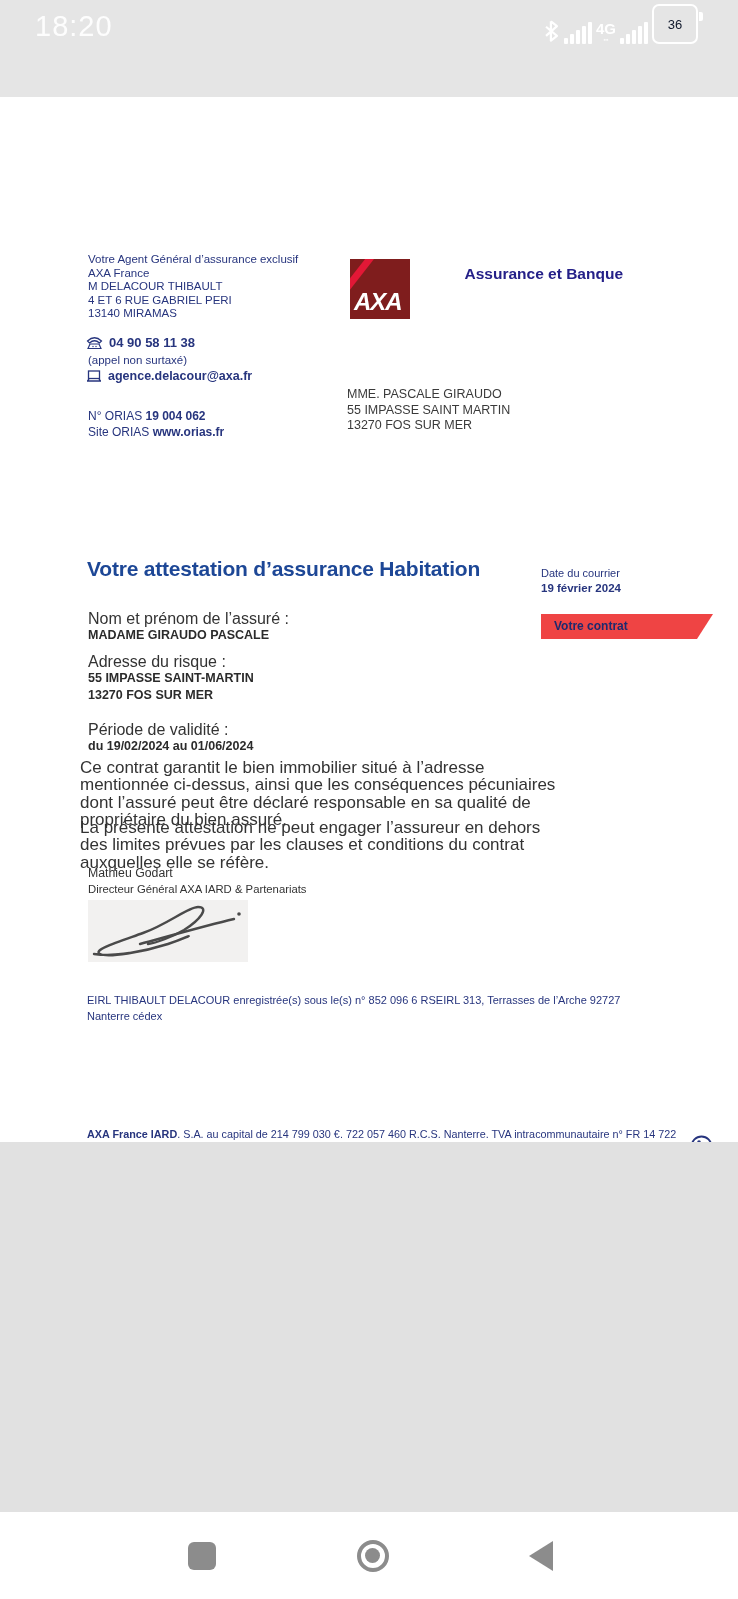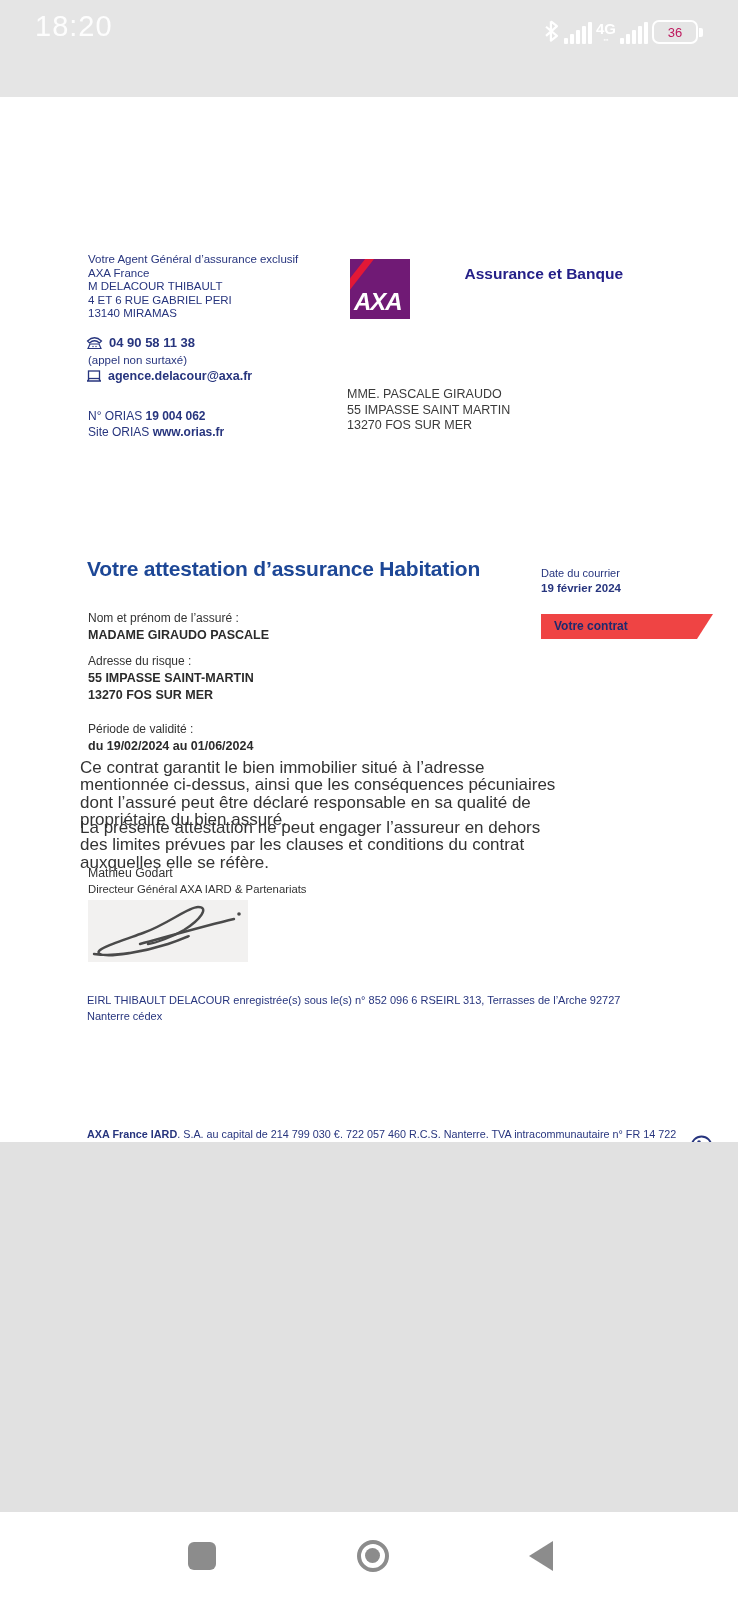--- a/index.html
+++ b/index.html
@@ -9,51 +9,51 @@
 
   
   .status-bar { position:absolute; left:0; top:0; width:738px; height:97px; background:#e5e5e5; }
   .status-time { position:absolute; left:35px; top:10px; font-size:29px; color:#fdfdfd; letter-spacing:1px; }
   .status-icons { position:absolute; right:40px; top:12px; height:32px; display:flex; align-items:flex-end; gap:4px; }
   .sig-bars { display:flex; align-items:flex-end; gap:2px; height:22px; }
   .sig-bars i { display:block; width:4px; background:#fff; border-radius:1px; }
   .net-type { display:flex; flex-direction:column; align-items:center; color:#fff; }
   .net-type .lbl { font-size:15px; line-height:14px; font-weight:bold; }
   .net-type .sub { font-size:7px; line-height:8px; opacity:.8; }
-  .battery { position:relative; width:46px; height:24px; border:2.5px solid #fff; border-radius:7px; display:flex; align-items:center; justify-content:center; color:#be185d; font-size:13px; }
+  .battery { position:relative; width:46px; height:40px; border:2.5px solid #fff; border-radius:7px; display:flex; align-items:center; justify-content:center; color:#0f172a; font-size:13px; }
   .battery::after { content:""; position:absolute; right:-7px; top:6px; width:4px; height:9px; background:#fff; border-radius:0 2px 2px 0; }
 
   
   .doc-page { position:absolute; left:0; top:97px; width:654px; height:1045px; background:#fff; }
   .agent-block { position:absolute; left:88px; top:156px; font-size:11.5px; line-height:13.5px; color:#27357e; }
   .contact-row { position:absolute; left:86px; display:flex; align-items:center; gap:6px; color:#27357e; }
   .phone-num { font-size:13px; font-weight:bold; }
   .phone-note { position:absolute; left:88px; top:257px; font-size:11.5px; color:#27357e; }
   .email-txt { font-size:12.5px; font-weight:bold; }
   .orias-block { position:absolute; left:88px; top:311px; font-size:12px; line-height:16px; color:#27357e; }
   .orias-block b { font-weight:bold; }
 
-  .axa-logo { position:absolute; left:350px; top:162px; width:60px; height:60px; background:#701a75; overflow:hidden;padding-left:22px; }
+  .axa-logo { position:absolute; left:350px; top:162px; width:60px; height:60px; background:#7f1d1d; overflow:hidden;padding-left:22px; }
   .axa-logo .slash { position:absolute; left:27px; top:-14px; width:7px; height:62px; background:#e21836; transform:rotate(38deg); transform-origin:top center; }
   .axa-logo .txt { position:absolute; left:4px; bottom:3px; color:#fff; font-size:24px; font-weight:bold; font-style:italic; letter-spacing:-1px; }
 
   .brand-tagline { position:absolute; right:31px; top:168px; font-size:15.5px; font-weight:bold; color:#242088; }
 
   .recipient { position:absolute; left:347px; top:290px; font-size:12.5px; line-height:15.7px; color:#3a3a3a; }
 
   .letter-title { position:absolute; left:87px; top:460px; font-size:21px; font-weight:bold; color:#1d4796; letter-spacing:-0.2px; }
 
   .mail-date { position:absolute; left:541px; top:469px; font-size:11px; line-height:15px; color:#27357e; }
   .mail-date b { font-size:11.5px; }
 
   .contract-box { position:absolute; left:541px; top:517px; width:172px; height:25px; background:#ef4444; line-height:25px; padding-left:13px; font-size:12px; font-weight:bold; color:#1d2a6e; clip-path:polygon(0 0,100% 0,calc(100% - 16px) 100%,0 100%); }
   .contract-lines { position:absolute; left:542px; top:550px; font-size:11.5px; line-height:15.5px; color:#454e5e; }
 
   .field { position:absolute; left:88px; color:#333; }
-  .field .lab { font-size:12px; line-height:17px; }
+  .field .lab { font-size:16px; line-height:17px; }
   .field .val { font-size:12.5px; font-weight:bold; line-height:16.5px; color:#2b2b2b; }
 
   .para { position:absolute; left:80px; width:486px; font-size:17px; line-height:17.3px; color:#333; }
 
   .signatory { position:absolute; left:88px; top:768px; color:#333; }
   .signatory .nm { font-size:12.3px; line-height:16px; }
   .signatory .ttl { font-size:11.3px; line-height:16px; }
 
   .signature { position:absolute; left:88px; top:803px; width:160px; height:62px; background:#f2f1f0; }
   .signature svg { width:100%; height:100%; }

